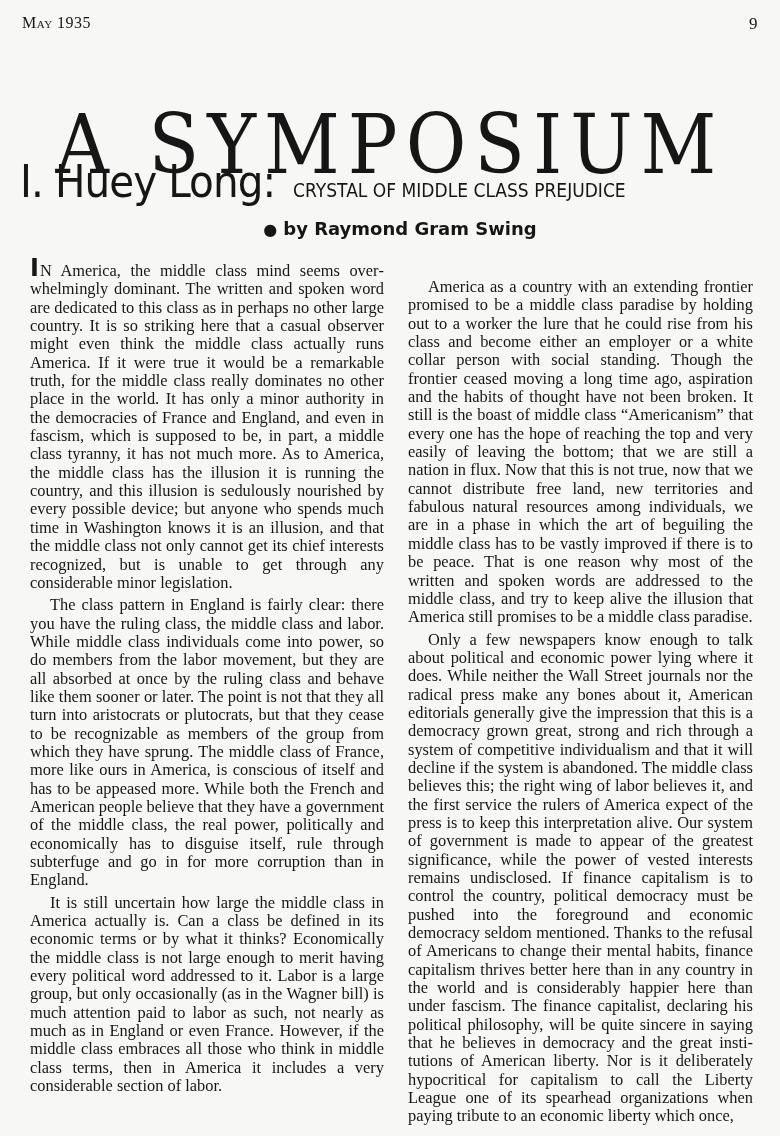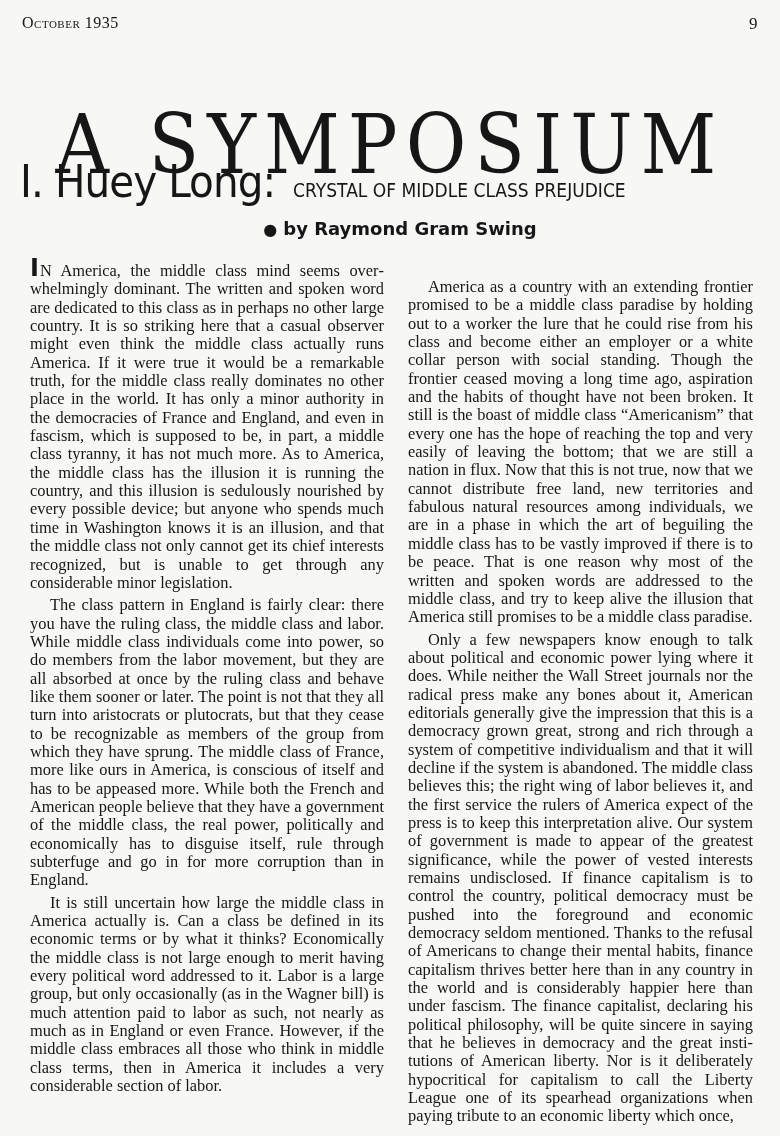--- a/index.html
+++ b/index.html
@@ -51,21 +51,21 @@
   .col p.first { text-indent: 0; }
   .dropcap {
     font-family: "DejaVu Sans", sans-serif; font-weight: bold;
     font-size: 24px; line-height: 16px; margin-right: 1px;
   }
 </style>
 </head>
 <body>
 
 <div class="running-head">
-  <span>October 1935</span>
+  <span>May 1935</span>
   <span class="page-num">9</span>
 </div>
 
 <h1 class="title">A SYMPOSIUM</h1>
 
 <div class="subtitle">
   <span class="main">I. Huey Long:</span>
   <span class="sub">CRYSTAL OF MIDDLE CLASS PREJUDICE</span>
 </div>
 

